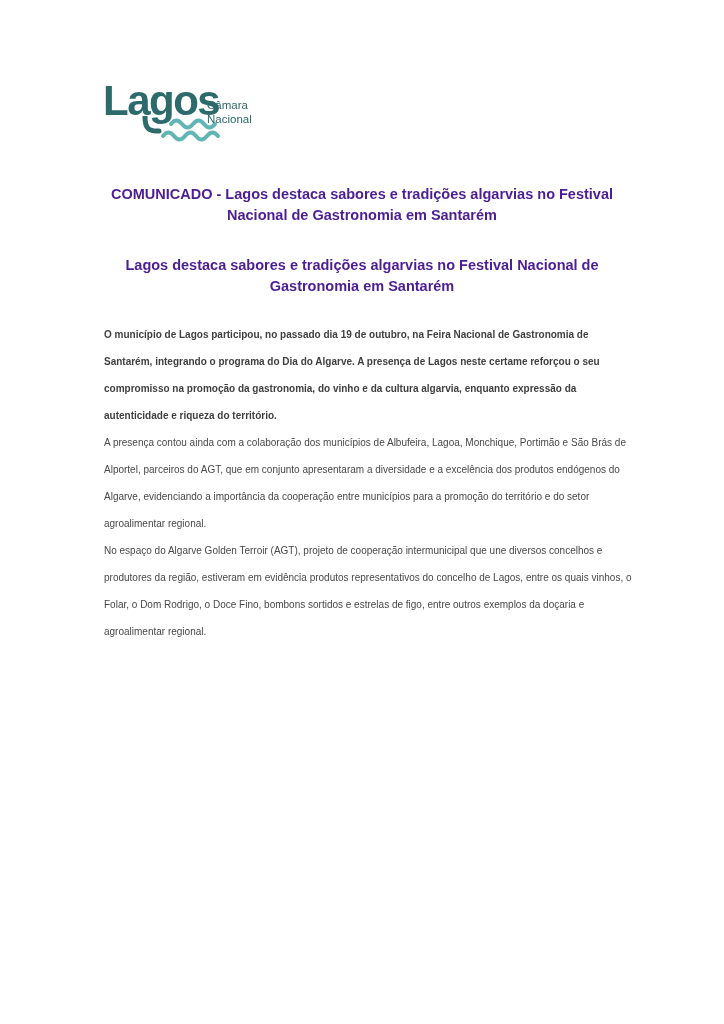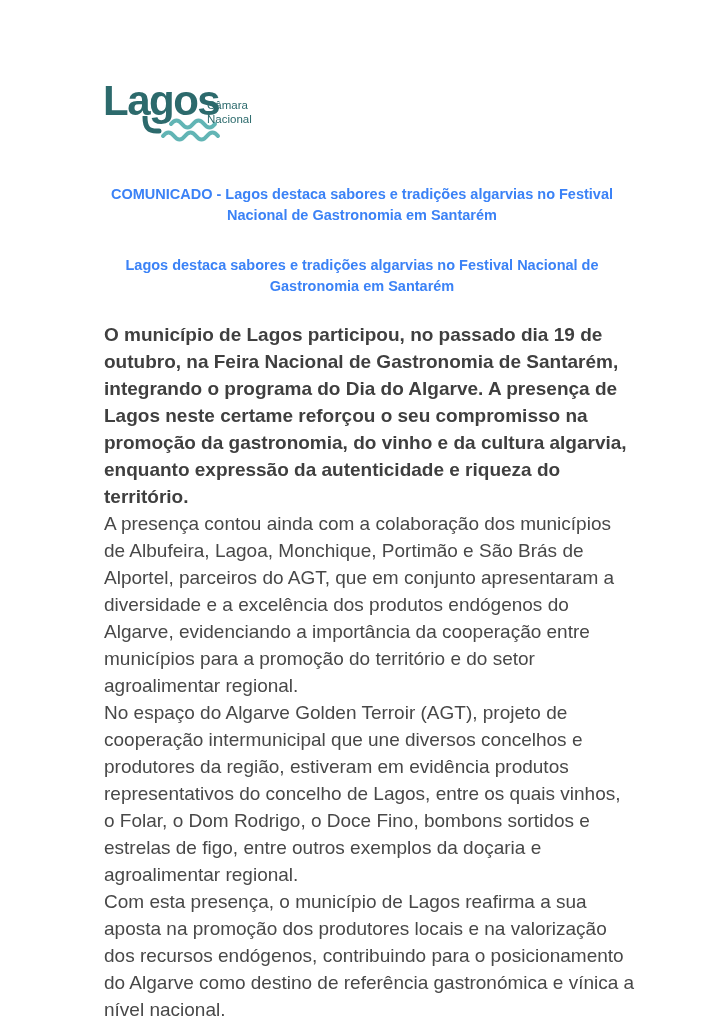--- a/index.html
+++ b/index.html
@@ -54,32 +54,32 @@
   .doc-title, .article-heading {
     position: absolute;
     left: 0;
     right: 0;
     margin: 0 auto;
     width: 520px;
     text-align: center;
     font-size: 14.5px;
     line-height: 21px;
     font-weight: 700;
-    color: #3b82f6;
+    color: #4c1d95;
   }
   .doc-title { top: 184px; }
   .article-heading { top: 255px; }
 
   
   .article-body {
     position: absolute;
     left: 104px;
     top: 321px;
     width: 532px;
-    font-size: 19px;
+    font-size: 10px;
     line-height: 27px;
     color: #484848;
     text-align: left;
   }
   .article-body p {
     margin: 0;
   }
   .article-body p.bold {
     font-weight: 700;
     color: #3f3f3f;
@@ -104,16 +104,15 @@
   </div>
 
   <h1 class="doc-title">COMUNICADO - Lagos destaca sabores e tradições algarvias no Festival Nacional de Gastronomia em Santarém</h1>
 
   <h2 class="article-heading">Lagos destaca sabores e tradições algarvias no Festival Nacional de Gastronomia em Santarém</h2>
 
   <div class="article-body">
       <p class="bold">O município de Lagos participou, no passado dia 19 de outubro, na Feira Nacional de Gastronomia de Santarém, integrando o programa do Dia do Algarve. A presença de Lagos neste certame reforçou o seu compromisso na promoção da gastronomia, do vinho e da cultura algarvia, enquanto expressão da autenticidade e riqueza do território.</p>
       <p>A presença contou ainda com a colaboração dos municípios de Albufeira, Lagoa, Monchique, Portimão e São Brás de Alportel, parceiros do AGT, que em conjunto apresentaram a diversidade e a excelência dos produtos endógenos do Algarve, evidenciando a importância da cooperação entre municípios para a promoção do território e do setor agroalimentar regional.</p>
       <p>No espaço do Algarve Golden Terroir (AGT), projeto de cooperação intermunicipal que une diversos concelhos e produtores da região, estiveram em evidência produtos representativos do concelho de Lagos, entre os quais vinhos, o Folar, o Dom Rodrigo, o Doce Fino, bombons sortidos e estrelas de figo, entre outros exemplos da doçaria e agroalimentar regional.</p>
-      <p>Com esta presença, o município de Lagos reafirma a sua aposta na promoção dos produtores locais e na valorização dos recursos endógenos, contribuindo para o posicionamento do Algarve como destino de referência gastronómica e vínica a nível nacional.</p>
     </div>
 
 </div>
 
 </body></html>

